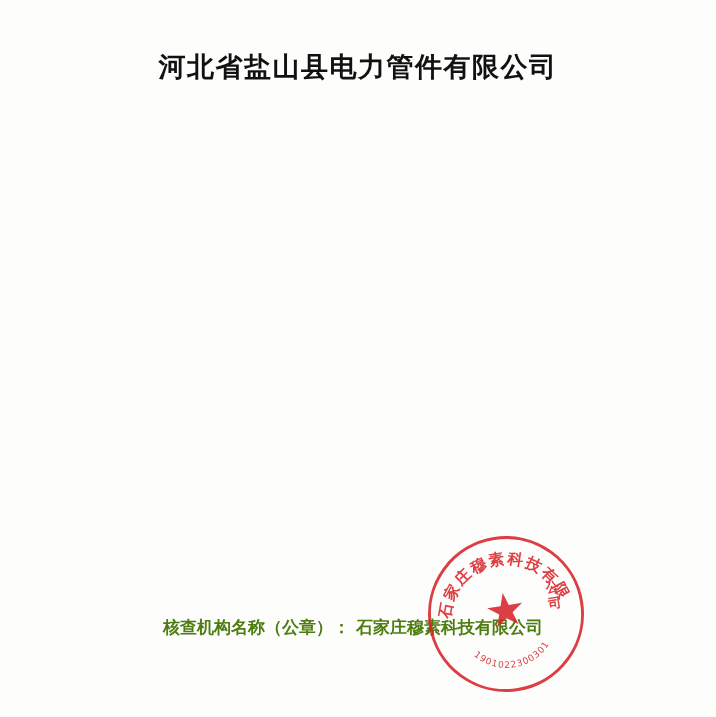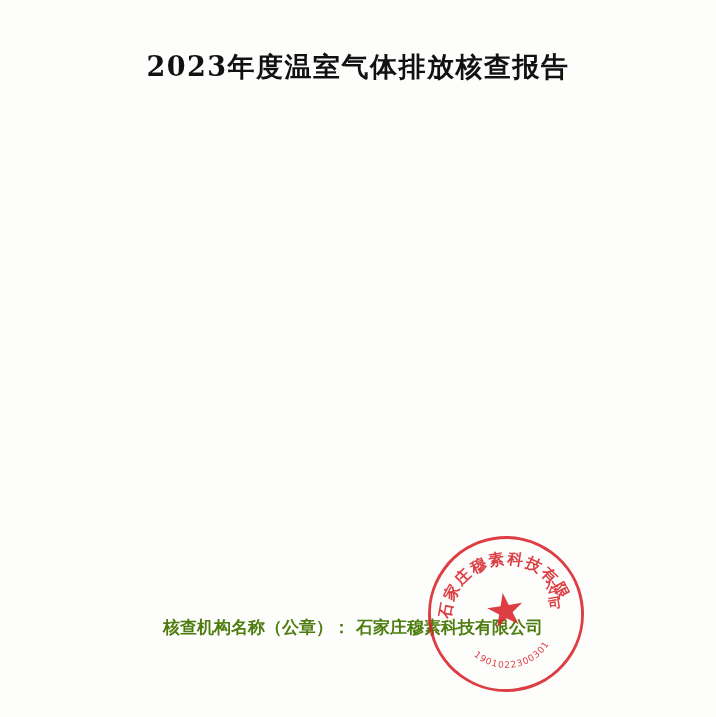--- a/index.html
+++ b/index.html
@@ -120,21 +120,21 @@
     line-height: 16px;
     text-align: center;
   }
 </style>
 </head>
 <body>
 
 <div class="page">
 
   <div class="title-block">
-    <div class="title-line">2023年度温室气体排放核查报告</div>
+    <div class="title-line">河北省盐山县电力管件有限公司</div>
   </div>
 
   <div class="footer-block">
     <div class="footer-row">
       <span class="footer-label">核查机构名称（公章）：</span>
       <span class="footer-value">石家庄穆素科技有限公司</span>
     </div>
   </div>
 
   <div class="seal">

